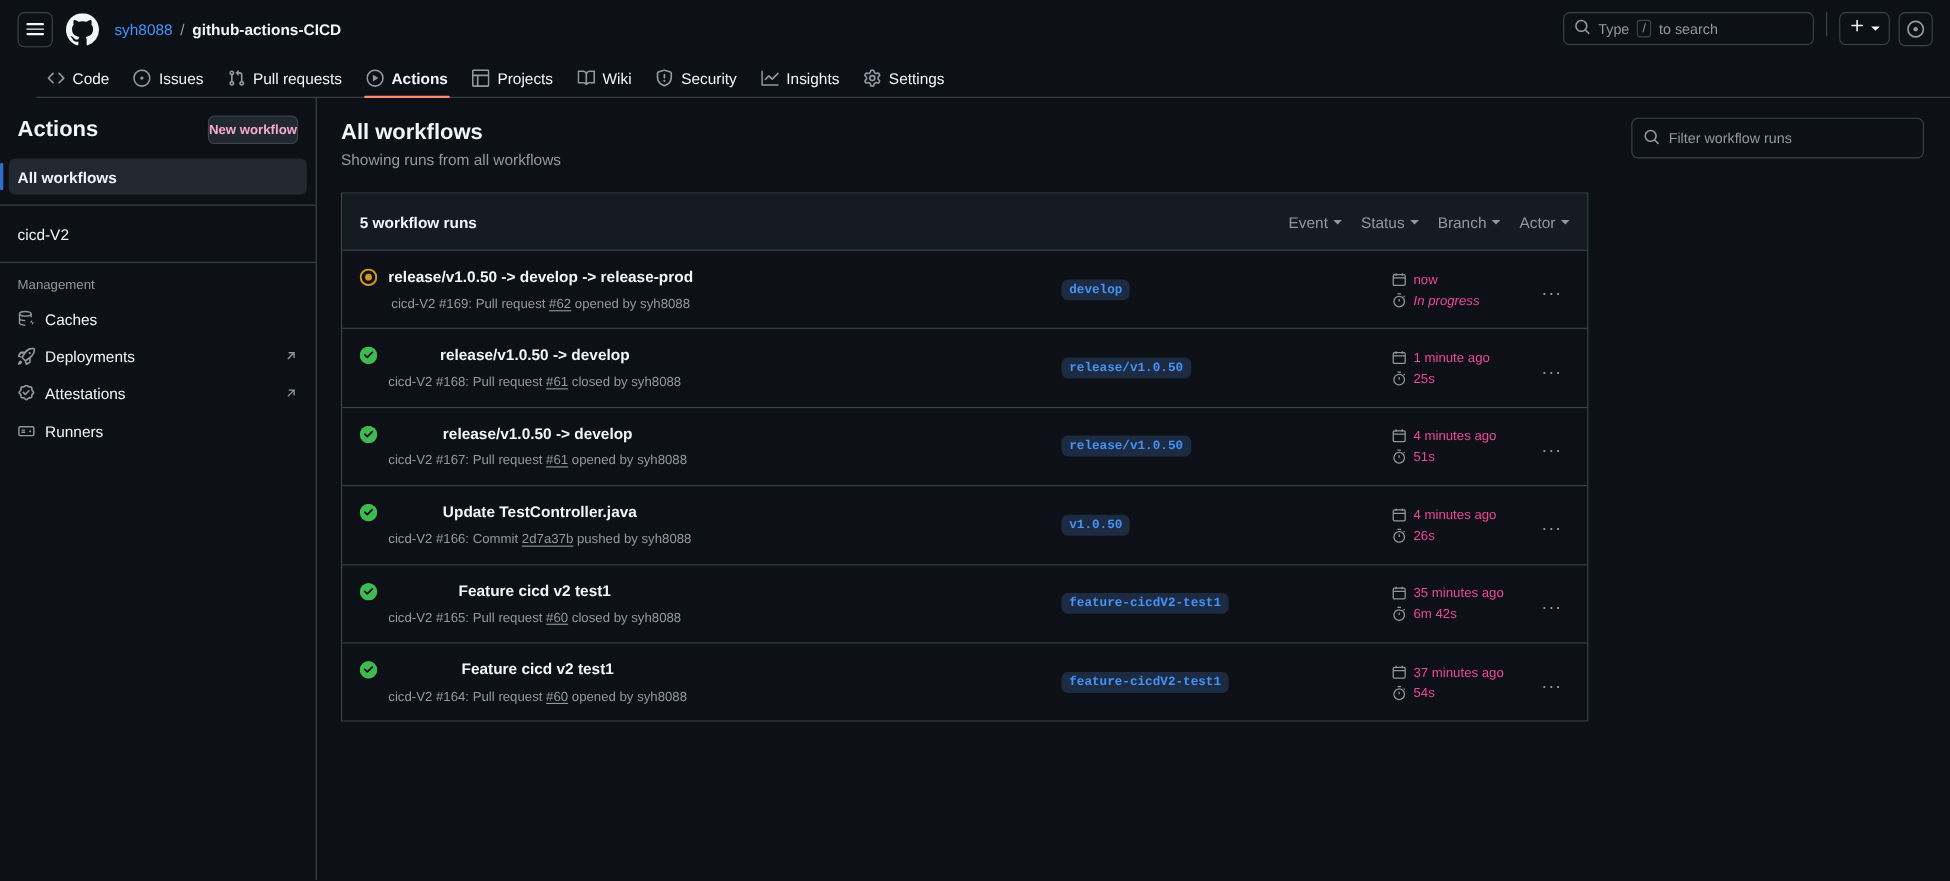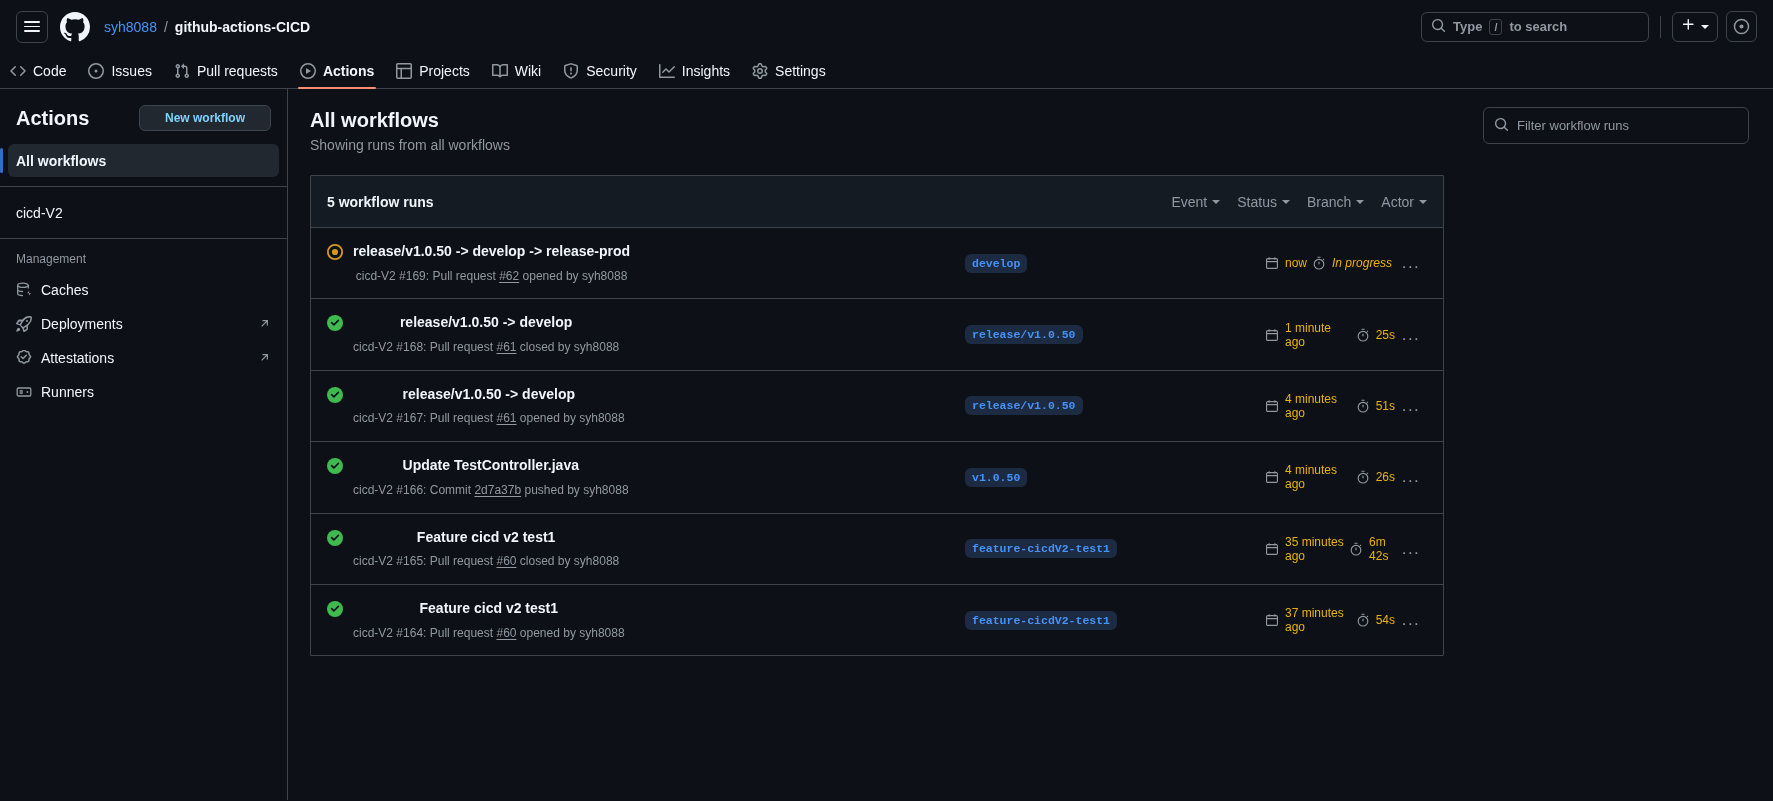--- a/index.html
+++ b/index.html
@@ -24,21 +24,21 @@
     color: #9198a1; background: transparent;
   }
   .hamburger { display: flex; flex-direction: column; gap: 3px; }
   .hamburger span { display: block; width: 16px; height: 1.6px; background: #f0f6fc; border-radius: 1px; }
   .gh-logo { width: 32px; height: 32px; color: #f0f6fc; display: flex; align-items: center; }
   .breadcrumb { display: flex; align-items: flex-start; gap: 7px; font-size: 14px; }
   .bc-owner { color: #4493f8; }
   .bc-sep { color: #9198a1; }
   .bc-repo { color: #f0f6fc; font-weight: 600; }
   .topbar-right {
-    margin-left: auto; display: flex; align-items: center; gap: 8px; font-weight: bold;
+    margin-left: auto; display: flex; align-items: flex-start; gap: 8px;
   }
   .searchbox {
     width: 228px; height: 30px; border: 1px solid #3d444d; border-radius: 6px;
     display: flex; align-items: center; gap: 7px; padding: 0 9px;
     color: #9198a1; font-size: 13px; background: transparent;
   }
   .slash-key {
     border: 1px solid #3d444d; border-radius: 3px; font-size: 11px;
     padding: 0 4px; line-height: 14px; color: #9198a1;
   }
@@ -50,21 +50,21 @@
   .caret { width: 0; height: 0; border-left: 4px solid transparent;
            border-right: 4px solid transparent; border-top: 4px solid currentColor; }
   .avatar-btn {
     width: 31px; height: 31px; border: 1px solid #3d444d; border-radius: 6px;
     display: flex; align-items: center; justify-content: center; color: #9198a1;
   }
 
   
   .reponav {
     height: 36px; display: flex; align-items: stretch; gap: 2px;
-    padding: 0 0; border-bottom: 1px solid #3d444d; position: relative;
+    padding: 0 0; border-bottom: 1px solid #3d444d; position: relative; margin-left: 33px;
   }
   .navitem {
     display: flex; align-items: center; gap: 7px; padding: 0 10px;
     font-size: 14px; color: #f0f6fc; position: relative;
   }
   .navitem .ico { color: #9198a1; display: flex; }
   .navitem.active { font-weight: 600; }
   .navitem.active::after {
     content: ""; position: absolute; left: 8px; right: 8px; bottom: -1px;
     height: 2px; background: #fd8c73; border-radius: 2px;
@@ -78,21 +78,21 @@
     width: 288px; flex: 0 0 288px; border-right: 1px solid #3d444d;
     padding: 16px 0 0 0;
   }
   .sb-head {
     display: flex; align-items: center; justify-content: space-between;
     padding: 0 16px 12px 16px;
   }
   .sb-title { font-size: 20px; font-weight: 600; }
   .new-wf-btn {
     background: #212830; border: 1px solid #3d444d; border-radius: 6px;
-    color: #7dd3fc; font-size: 12px; font-weight: 600; padding: 5px 25px;
+    color: #f9a8d4; font-size: 12px; font-weight: 600; padding: 5px 0;
     font-family: inherit;
   }
   .sb-sec { padding: 0 8px; }
   .sb-item {
     display: flex; align-items: center; gap: 9px; height: 33px;
     padding: 0 8px; border-radius: 6px; font-size: 14px; color: #f0f6fc;
     position: relative; margin: 1px 0;
   }
   .sb-item .ico { color: #9198a1; display: flex; width: 16px; }
   .sb-item.selected { background: #212830; font-weight: 600; }
@@ -141,22 +141,22 @@
   .run-name { font-size: 14px; font-weight: 600; color: #f0f6fc; line-height: 1.4; }
   .run-meta { font-size: 12px; color: #9198a1; margin-top: 6px; line-height: 1.4; }
   .run-meta a { color: #9198a1; text-decoration: underline; text-underline-offset: 2px; }
   .branch-col { flex: 0 0 300px; display: flex; align-items: center; }
   .branch-badge {
     background: #1c2b41; color: #4493f8; border-radius: 6px;
     font-family: "Liberation Mono", monospace; font-size: 11.5px;
     padding: 3px 7px; display: inline-block; font-weight: bold;
   }
   .time-col {
-    flex: 0 0 130px; display: flex; flex-direction: row; gap: 5px;
-    font-size: 12px; color: #eab308;
+    flex: 0 0 130px; display: flex; flex-direction: column; gap: 5px;
+    font-size: 12px; color: #ec4899;
   }
   .time-line { display: flex; align-items: center; gap: 6px; }
   .time-line .ico { display: flex; color: #9198a1; flex: 0 0 14px; }
   .italic { font-style: italic; }
   .kebab {
     flex: 0 0 32px; display: flex; align-items: center; justify-content: center;
     color: #9198a1; font-size: 17px; letter-spacing: 1.5px;
   }
 </style>
 </head>

